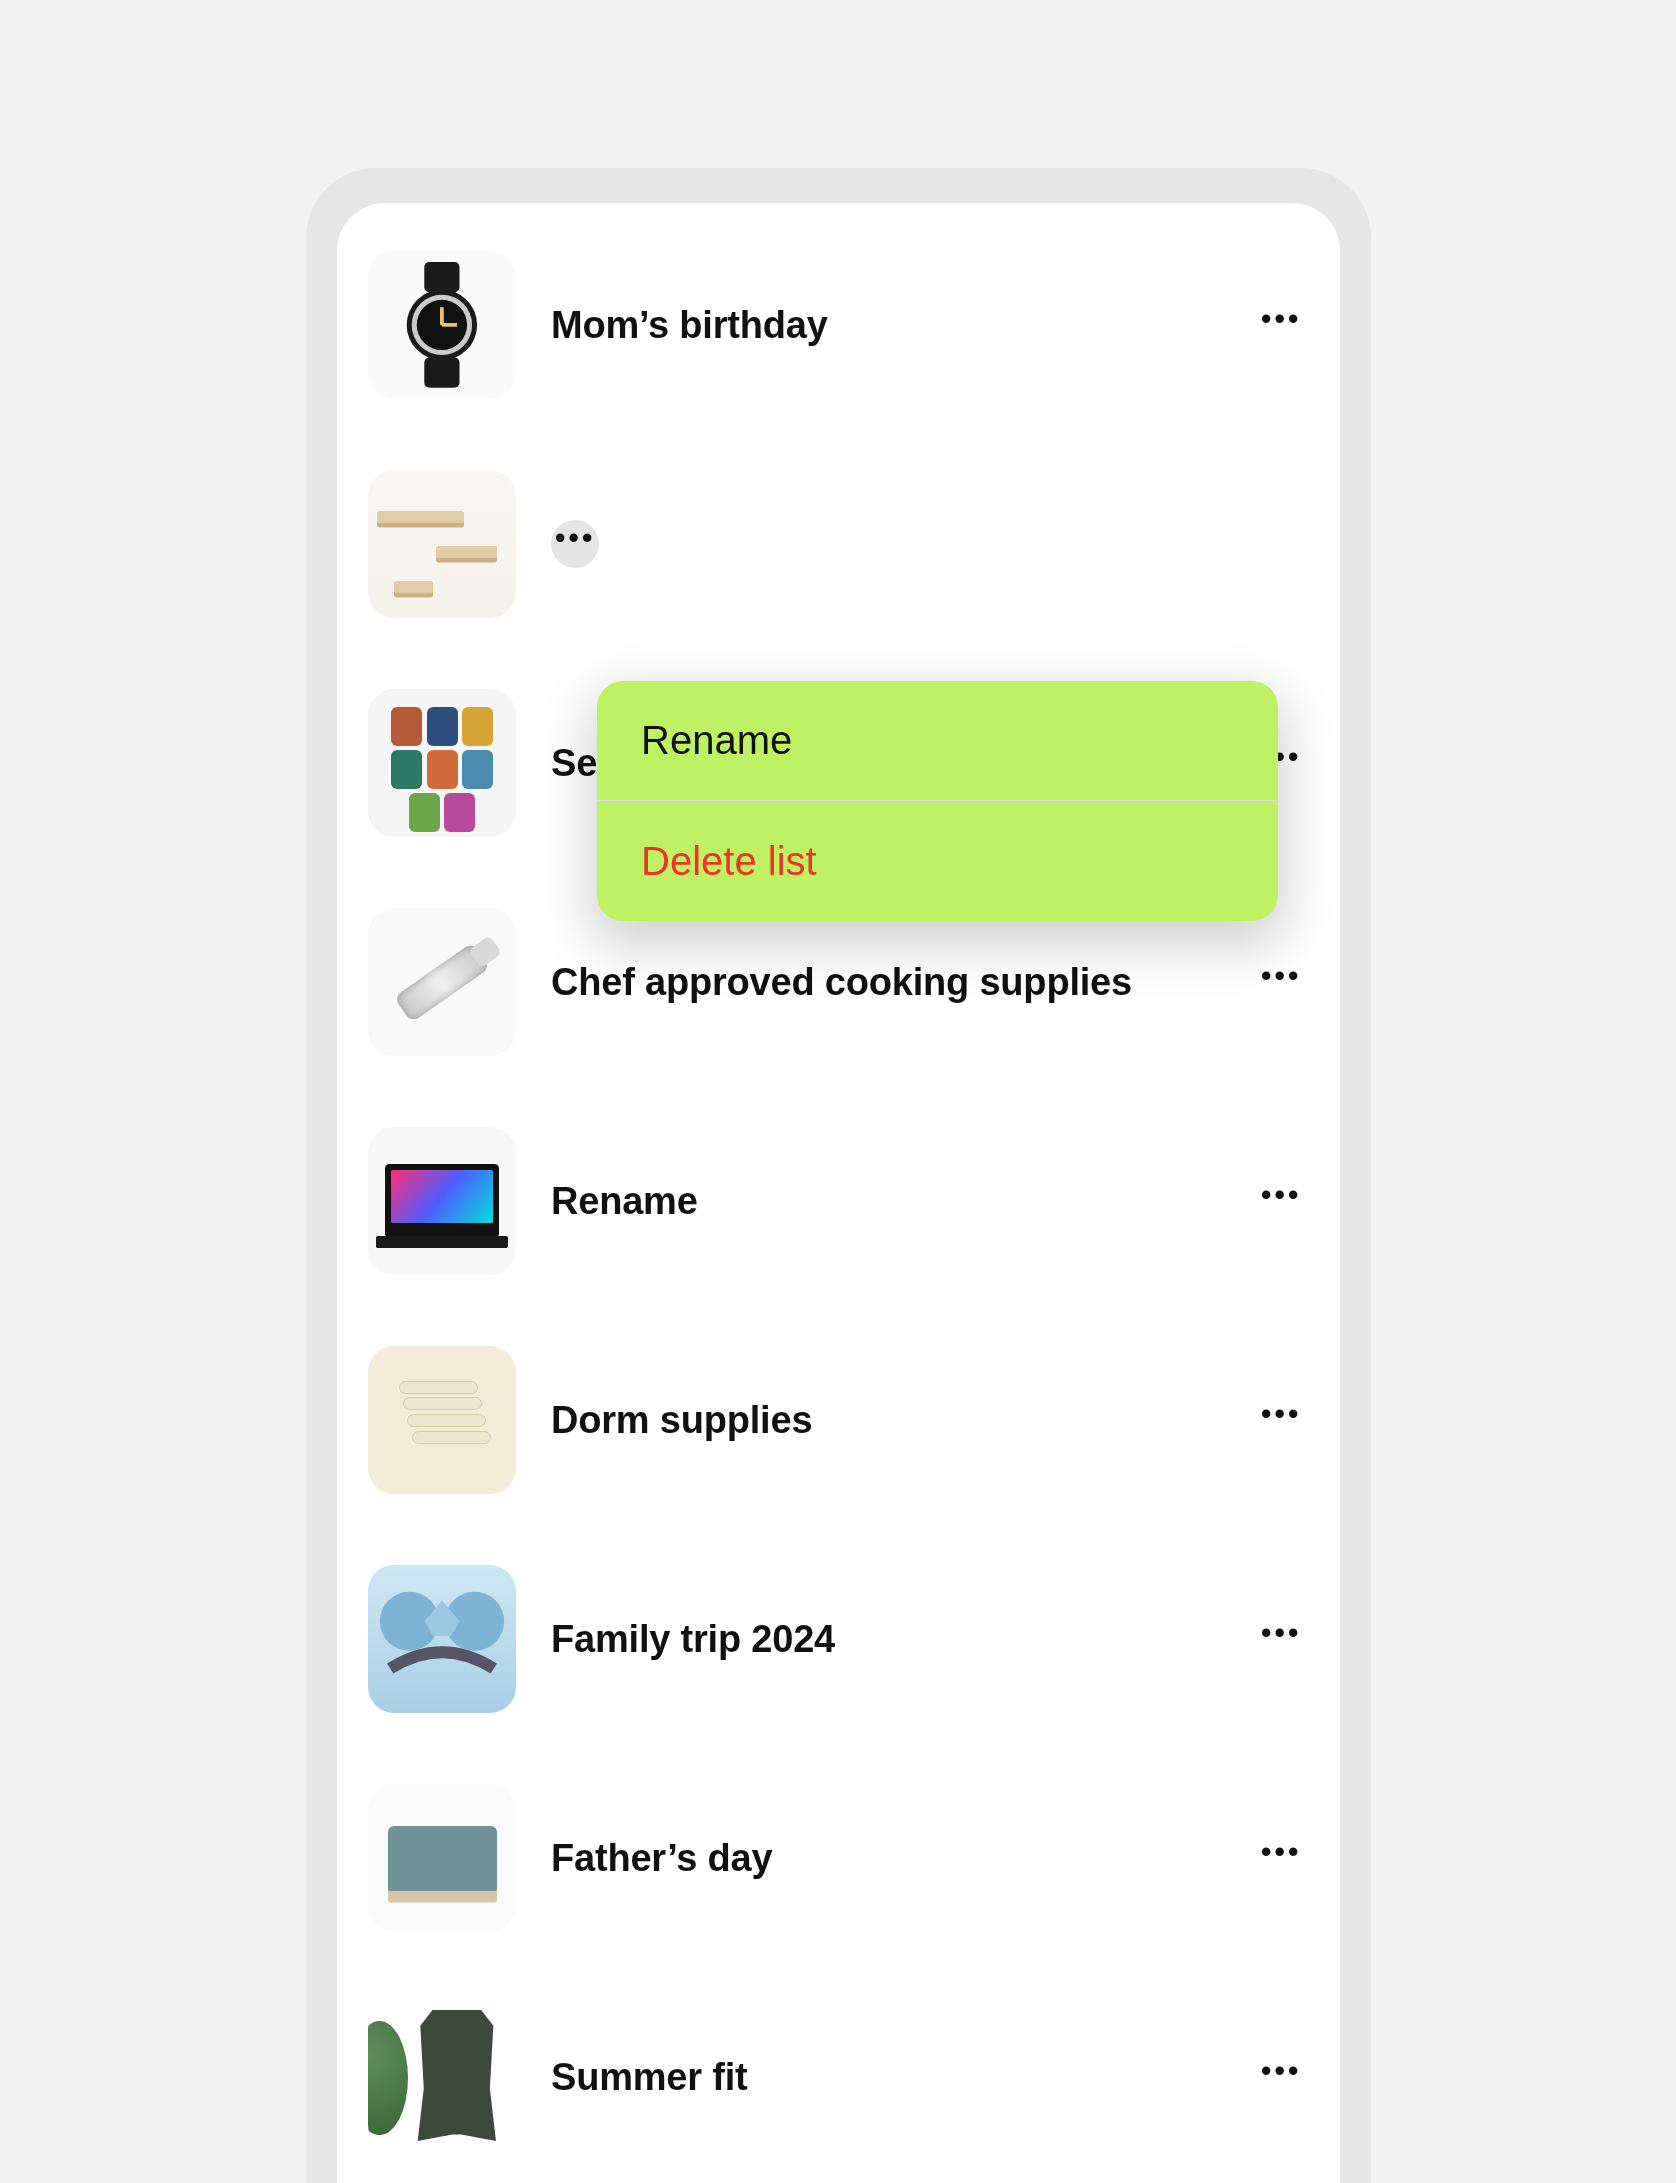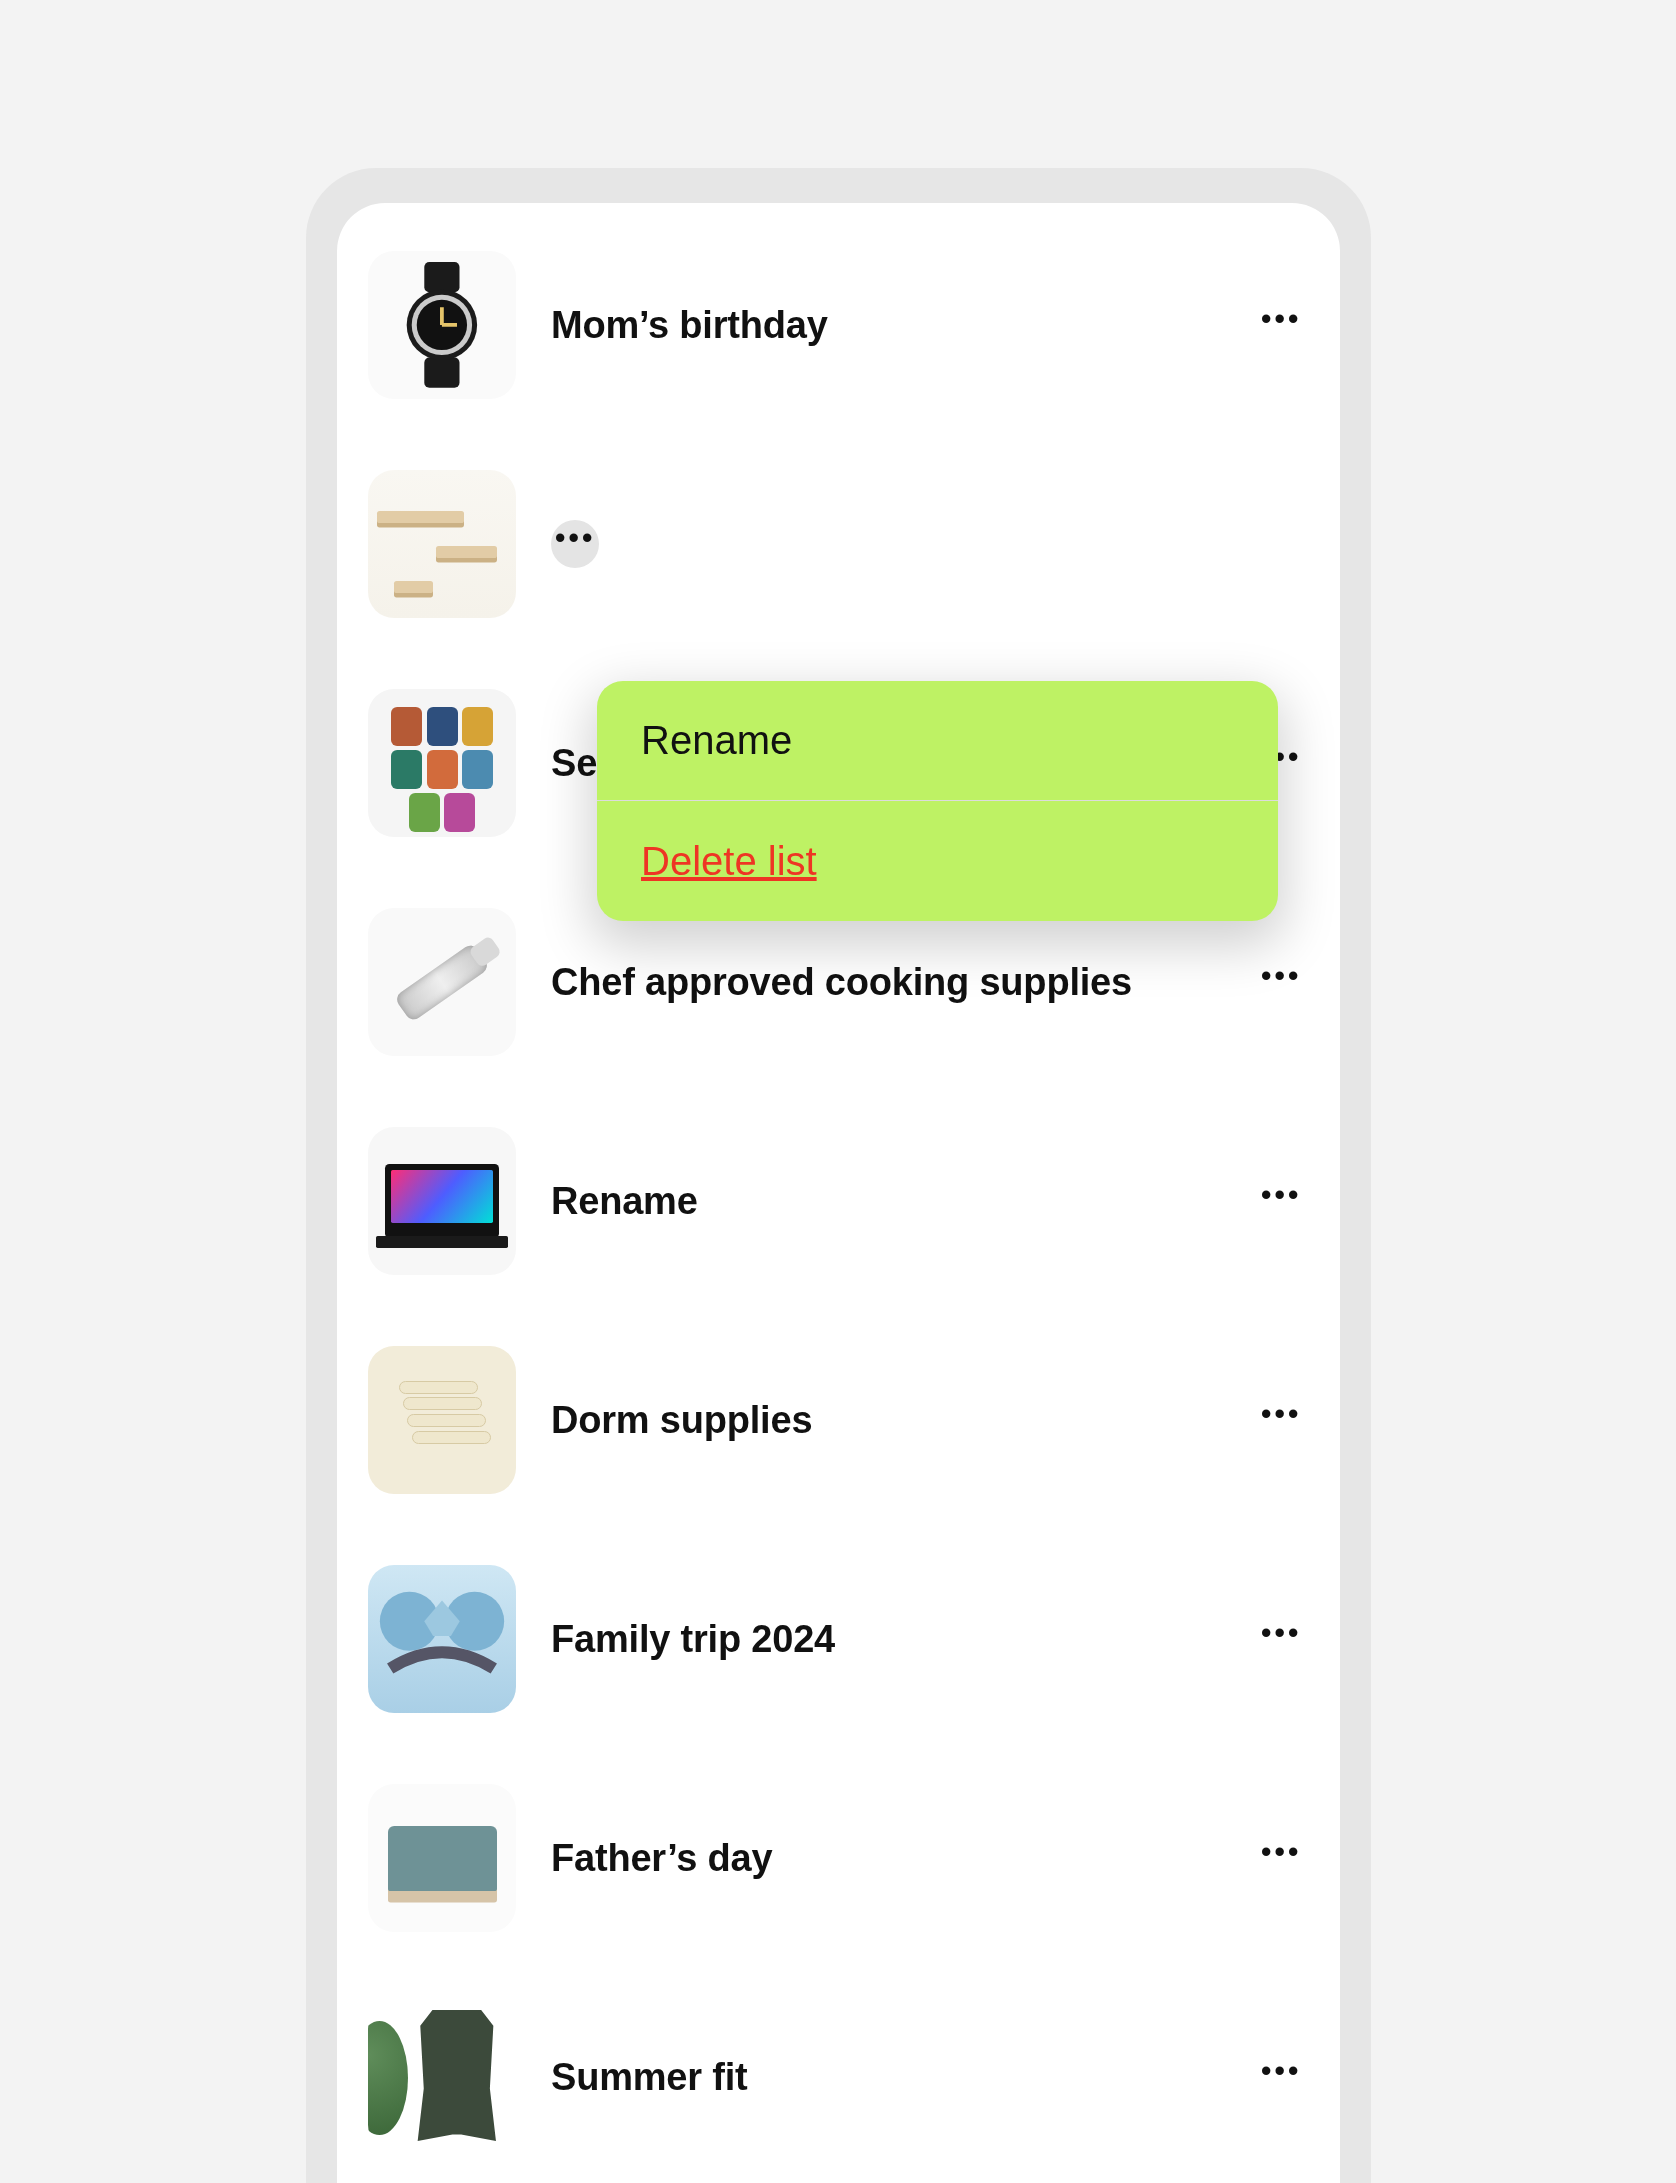--- a/index.html
+++ b/index.html
@@ -167,21 +167,21 @@
   .menu-item {
     height: 120px;
     display: flex;
     align-items: center;
     padding: 0 44px;
     font-size: 40px;
     color: #111111;
     border-bottom: 0.9px solid #dcdcdc;
   }
   .menu-item:last-child { border-bottom: none; }
-  .menu-item.danger { color: #ee3524; text-decoration: underline; }
+  .menu-item.danger { color: #ee3524; }
 </style>
 </head>
 <body>
 
 <div class="outer">
   <div class="phone">
 
     <div class="list">
 
       <div class="row">

